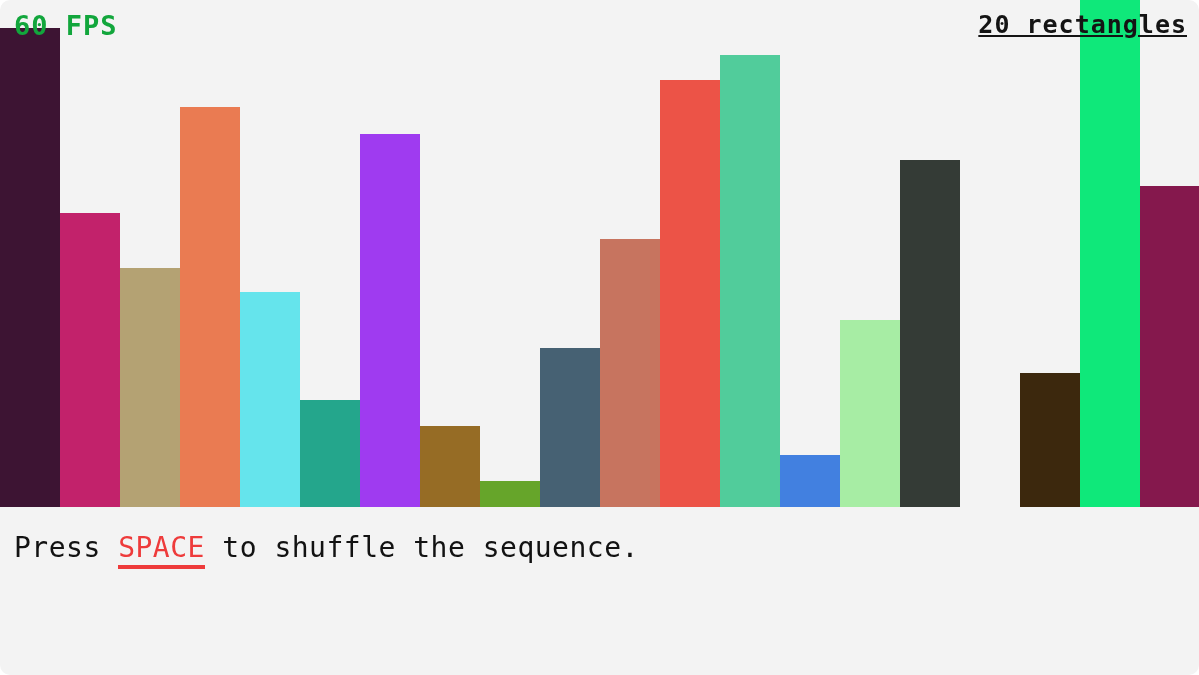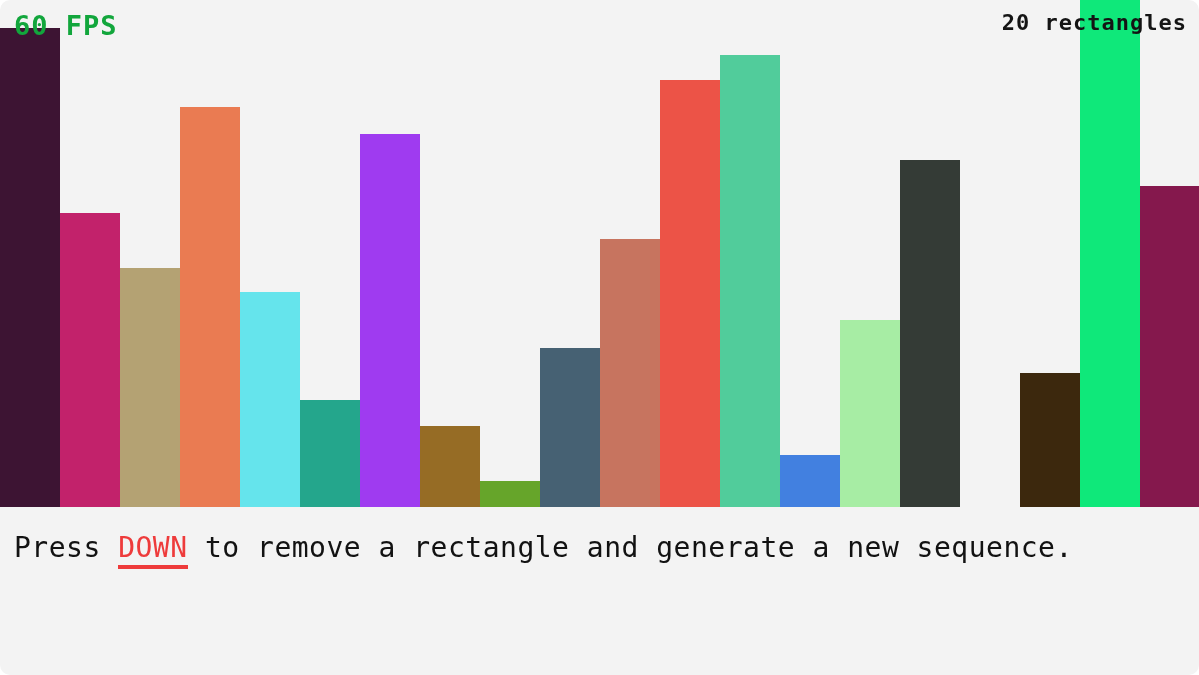--- a/index.html
+++ b/index.html
@@ -39,27 +39,28 @@
     letter-spacing: 1px;
     line-height: 1;
     color: #12a63c;
     white-space: pre;
     z-index: 10;
   }
   #hud-count {
     position: absolute;
     right: 12px;
     top: 12px;
-    font-size: 22px;
+    font-size: 25px;
     font-weight: 700;
     letter-spacing: 1px;
     line-height: 1;
     color: #141414;
     white-space: pre;
     z-index: 10;
+    text-decoration: underline;
   }
   #instructions {
     position: absolute;
     left: 0;
     top: 512px;
     width: 1199px;
     height: 163px;
     padding: 12px 0 0 14px;
     box-sizing: border-box;
   }
@@ -100,16 +101,16 @@
       <div class="bar" style="left: 900px; width: 60px; height: 347px; background: rgb(52, 59, 54);"></div>
       <div class="bar" style="left: 1020px; width: 60px; height: 134px; background: rgb(60, 40, 13);"></div>
       <div class="bar" style="left: 1080px; width: 60px; height: 507px; background: rgb(15, 232, 122);"></div>
       <div class="bar" style="left: 1140px; width: 59px; height: 321px; background: rgb(133, 24, 77);"></div>
     </div>
 
   <div id="hud-fps" style="color: rgb(18, 166, 60);">60 FPS</div>
   <div id="hud-count" style="color: rgb(20, 20, 20);">20 rectangles</div>
 
   <div id="instructions">
-      <div class="instr-line"><span>Press </span><span class="key" style="color: rgb(238, 59, 59); border-bottom-color: rgb(238, 59, 59);">DOWN</span><span> to remove a rectangle and generate a new sequence.</span></div>
+      <div class="instr-line"><span>Press </span><span class="key" style="color: rgb(238, 59, 59); border-bottom-color: rgb(238, 59, 59);">SPACE</span><span> to shuffle the sequence.</span></div>
     </div>
 
 </div>
 
 </body></html>

